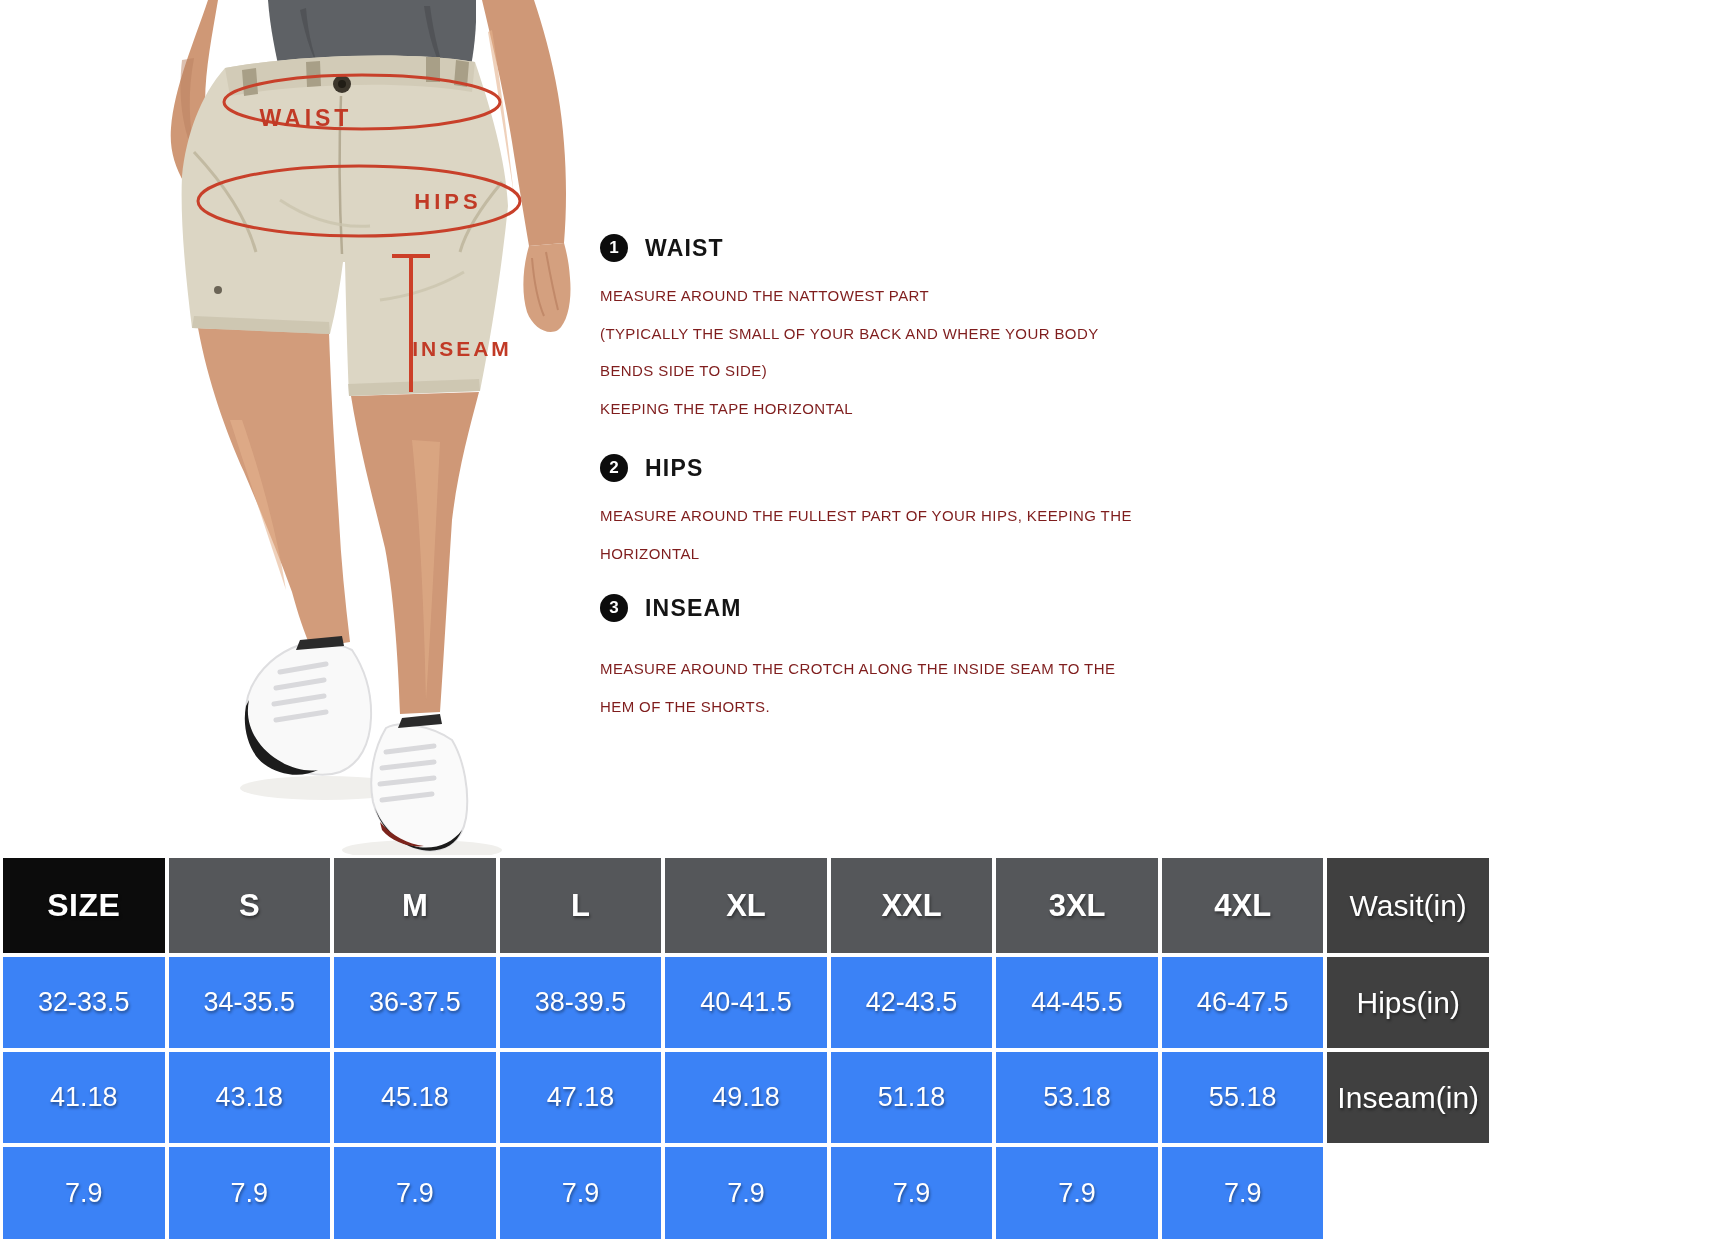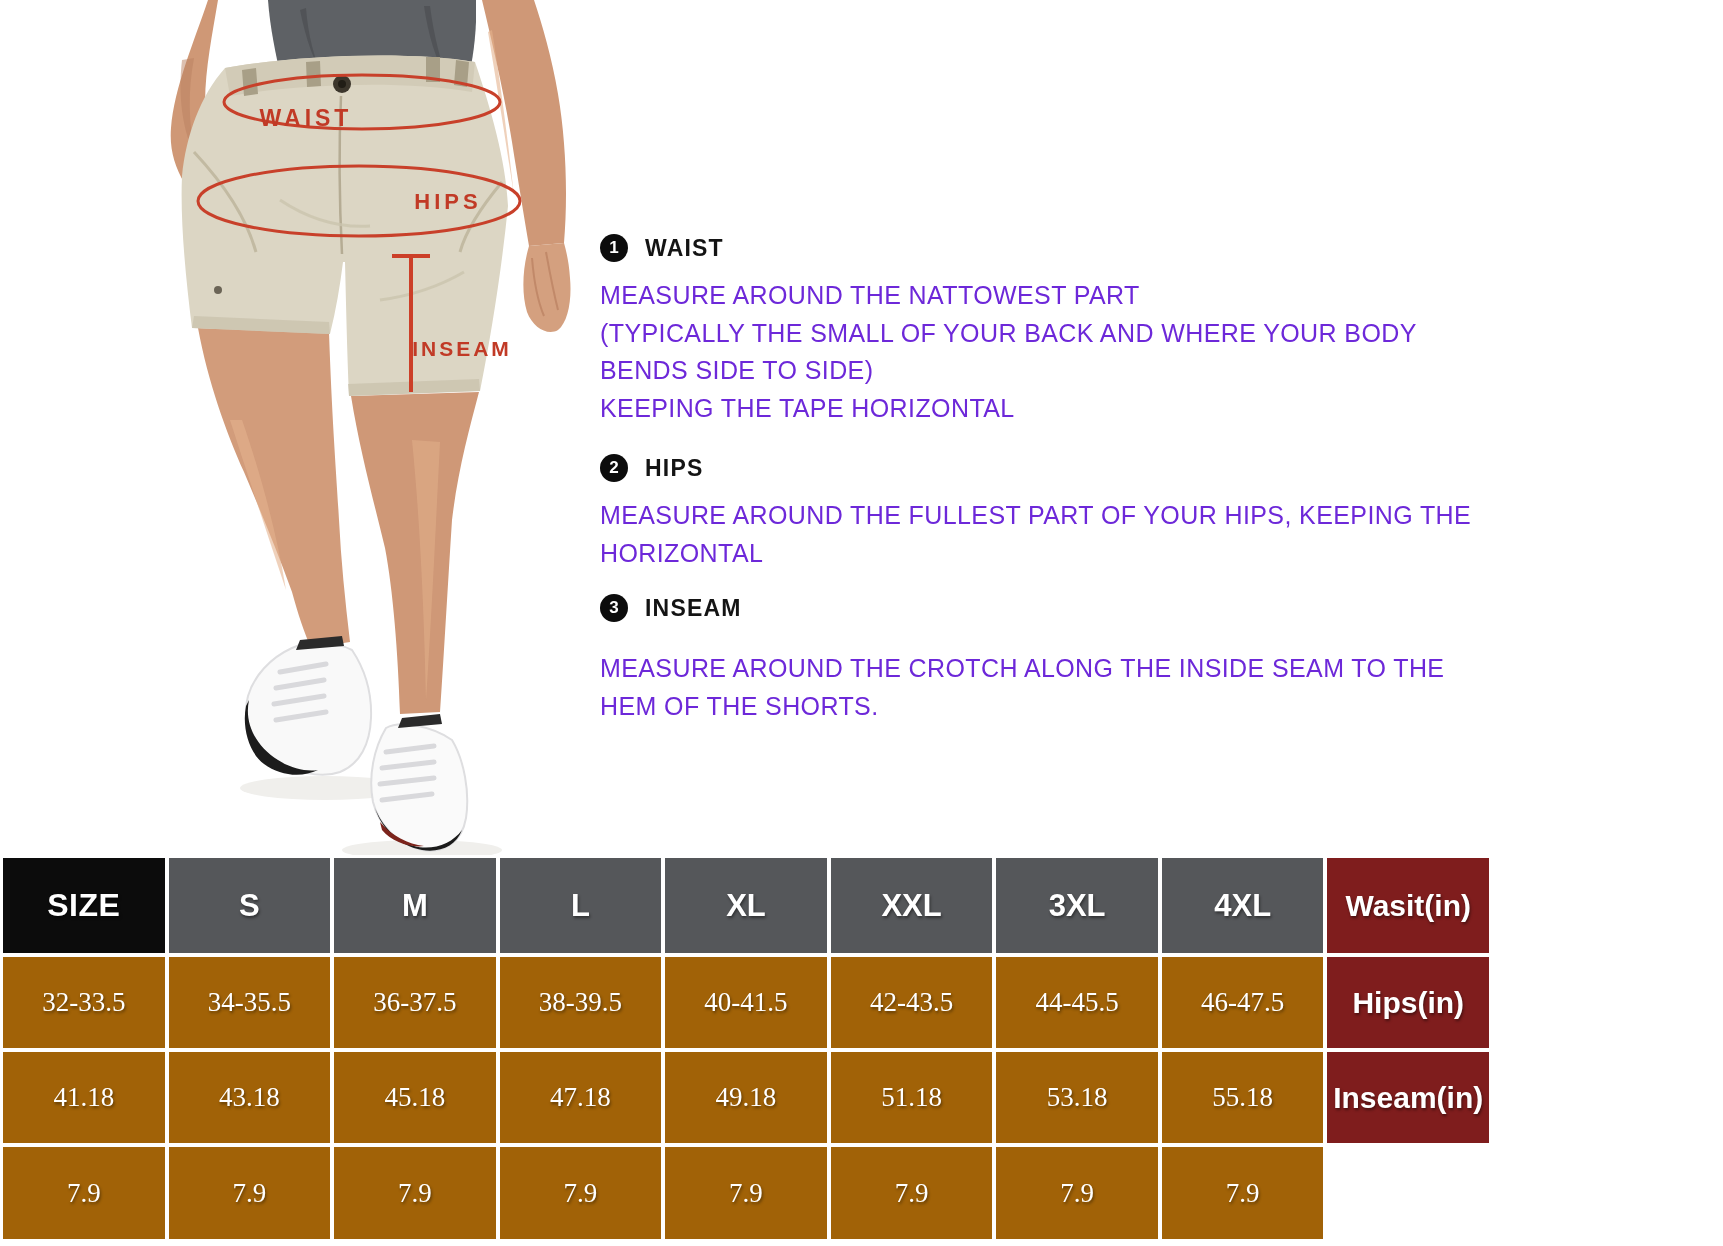--- a/index.html
+++ b/index.html
@@ -27,42 +27,42 @@
     background:#0c0c0c; color:#ffffff;
     display:flex; align-items:center; justify-content:center;
     font-size:17px; font-weight:bold; flex:0 0 28px;
   }
   .sec-title {
     font-size:23px; font-weight:bold; color:#141414; letter-spacing:1.2px;
   }
   .sec-body { margin-top:13px; }
   .sec-2 .sec-body { margin-top:26px; }
   .sec-line {
-    font-size:25px; color:#6d28d9; letter-spacing:0.4px;
+    font-size:15px; color:#7f1d1d; letter-spacing:0.4px;
     line-height:37.5px; white-space:nowrap;
   }
 
   
   .size-table {
     position:absolute; left:3px; top:858px; width:1486px; height:385px;
     display:grid;
     grid-template-columns:repeat(9, 1fr);
     grid-template-rows:95px 91px 91px 92px;
     gap:4px;
     background:#ffffff;
   }
   .cell {
     display:flex; align-items:center; justify-content:center;
     color:#ffffff;
     text-shadow:1px 2px 3px rgba(0,0,0,0.45);
   }
   .size-cell   { background:#0c0c0c; font-size:32px; font-weight:bold; letter-spacing:0.5px; }
   .header-cell { background:#55575a; font-size:31px; font-weight:bold; }
-  .label-cell  { background:#7f1d1d; font-size:30px; font-weight:bold; }
-  .value-cell  { background:#a16207; font-size:27px; font-weight:normal;font-family:Liberation Serif, serif; }
+  .label-cell  { background:#404040; font-size:30px; font-weight:normal; }
+  .value-cell  { background:#3b82f6; font-size:27px; font-weight:normal; }
 </style>
 </head>
 <body>
 
 <div class="page">
 
   <div class="figure">
     <svg viewBox="0 0 460 855" width="460" height="855">
 
       <ellipse cx="195" cy="788" rx="85" ry="12" fill="#f0efec"></ellipse>

